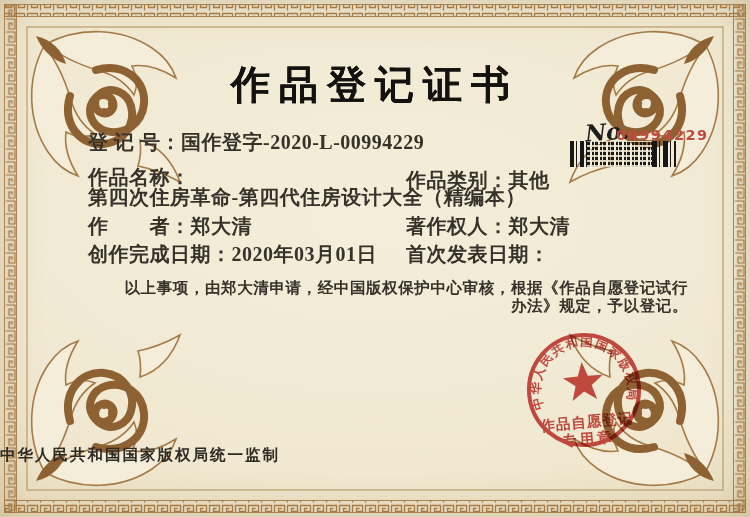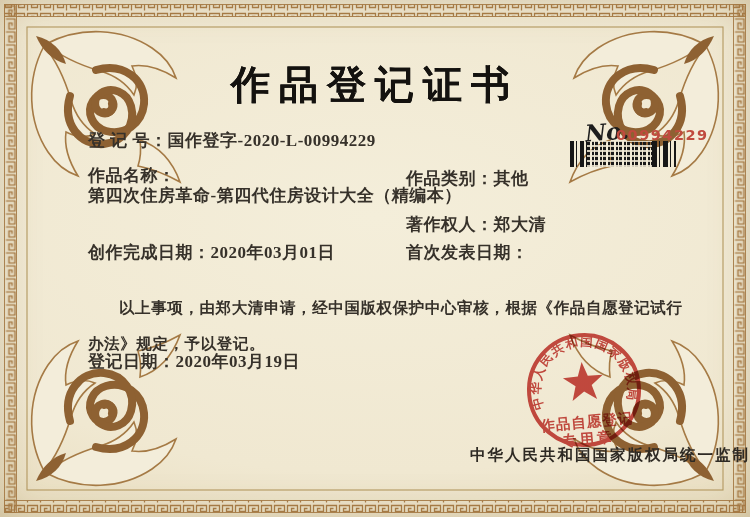--- a/index.html
+++ b/index.html
@@ -7,28 +7,28 @@
     font-family:"Liberation Serif","DejaVu Serif",serif;
     background:
       radial-gradient(ellipse 120% 90% at 50% 42%, #f4eeda 0%, #f0e8d1 55%, #e5d8b6 88%, #d9c9a2 100%);
     box-shadow:inset 0 0 40px rgba(120,90,40,.25);}
   .frame-svg,.seal-svg{position:absolute;left:0;top:0;}
   .frame-svg{z-index:1;}
   .content{position:absolute;inset:0;z-index:2;color:#332e26;}
   .title{position:absolute;left:0;top:58px;width:100%;text-align:center;
     font-size:39px;font-weight:700;letter-spacing:9px;color:#14120f;
     text-shadow:0 0 .5px #000;}
-  .row{position:absolute;font-size:17px;font-weight:700;letter-spacing:.5px;
+  .row{position:absolute;font-size:20px;font-weight:700;letter-spacing:.5px;
     white-space:nowrap;color:#36312a;}
   .lx{left:88px;} .rx{left:406px;}
   .value{font-weight:700;}
-  .statement{position:absolute;left:88px;top:290px;width:600px;
-    font-size:15.5px;font-weight:700;line-height:36px;letter-spacing:.6px;
-    text-indent:2em;color:#36312a;}
-  .footer{position:absolute;left:0;top:445px;width:100%;text-align:right;
+  .statement{position:absolute;left:88px;top:279px;width:600px;
+    font-size:15.5px;font-weight:700;line-height:18px;letter-spacing:.6px;
+    text-indent:2em;color:#36312a;text-align:right;}
+  .footer{position:absolute;left:0;top:445px;width:100%;text-align:left;
     font-size:15.5px;font-weight:700;letter-spacing:2px;color:#2e2a24;}
   
   .serial-no{position:absolute;left:585px;top:118px;z-index:3;
     font-family:"DejaVu Serif","Liberation Serif",serif;
     font-style:italic;font-weight:700;font-size:23px;color:#1d1d1d;
     transform:rotate(-4deg);}
   .serial-num{position:absolute;left:616px;top:127px;z-index:3;
     font-family:"DejaVu Sans","Liberation Sans",sans-serif;
     font-size:14.5px;font-weight:700;letter-spacing:1.5px;color:#c04a3e;}
   .barcode{position:absolute;left:570px;top:141px;width:106px;height:26px;z-index:2;display:flex;}
@@ -84,36 +84,36 @@
       <span>登 记 号：</span><span class="value">国作登字-2020-L-00994229</span>
     </div>
 
     <div class="row lx" style="top:164px">作品名称：</div>
     <div class="row rx" style="top:167px">
       <span>作品类别：</span><span class="value">其他</span>
     </div>
 
     <div class="row lx" style="top:184px">第四次住房革命-第四代住房设计大全（精编本）</div>
 
+    <div class="row lx" style="top:213px">
+      <span>作　　者：</span><span class="value">郑大清</span>
+    </div>
     <div class="row rx" style="top:213px">
       <span>著作权人：</span><span class="value">郑大清</span>
     </div>
 
     <div class="row lx" style="top:241px">
       <span>创作完成日期：</span><span class="value">2020年03月01日</span>
     </div>
     <div class="row rx" style="top:241px">
       <span>首次发表日期：</span><span class="value"></span>
     </div>
 
     <div class="statement">以上事项，由郑大清申请，经中国版权保护中心审核，根据《作品自愿登记试行办法》规定，予以登记。</div>
 
-    <div class="row lx" style="top:350px">
-      <span>登记日期：</span><span class="value">2020年03月19日</span>
-    </div>
 
     <div class="footer">中华人民共和国国家版权局统一监制</div>
   </div>
 
   <div class="serial-no">No.</div>
   <div class="serial-num">00994229</div>
   <div class="barcode">
     <div class="bc-left"></div>
     <div class="bc-mid"></div>
     <div class="bc-right"></div>

